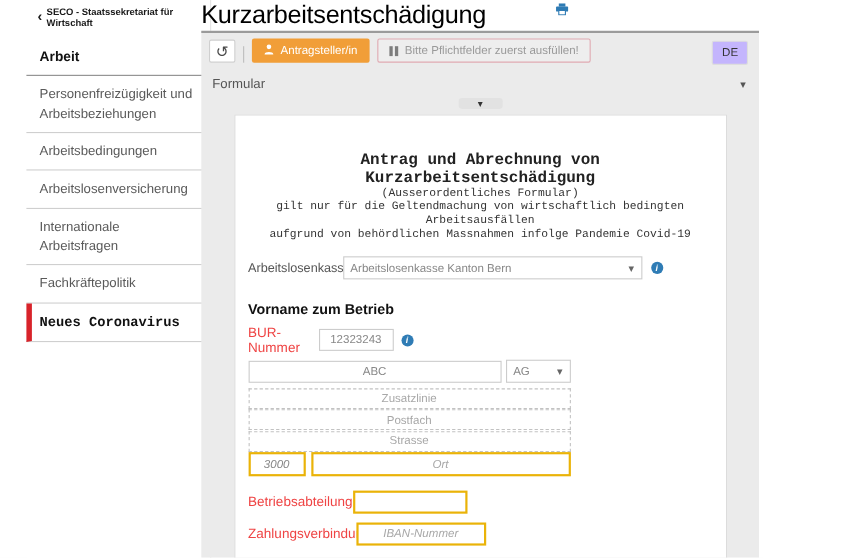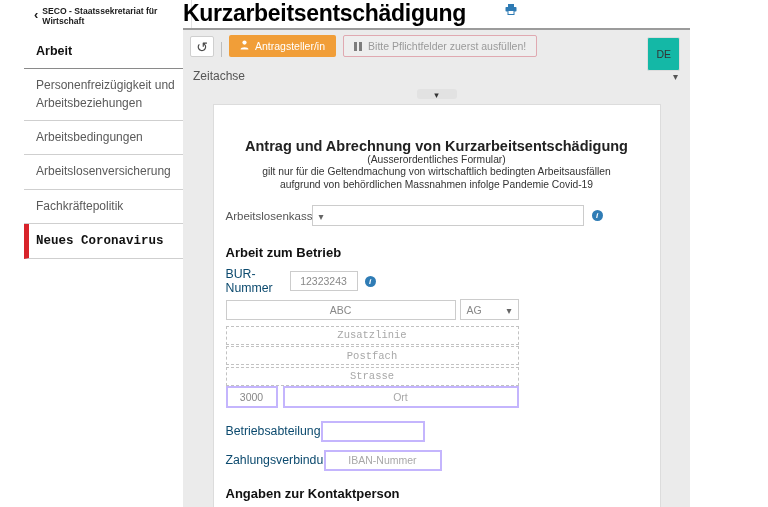--- a/index.html
+++ b/index.html
@@ -14,69 +14,69 @@
              font-size:8.6px; font-weight:bold; color:#1a1a1a; cursor:pointer; }
   .sb-back .chev::before { content:"‹"; font-size:13px; line-height:8px; font-weight:bold; }
   .sb-item { padding:8px 14px 8px 12px; font-size:12px; line-height:1.45; color:#5a5a5a;
              border-bottom:1px solid #cfcfcf; cursor:pointer; }
   .sb-item.first { font-weight:bold; color:#111; font-size:12.5px; border-bottom:1px solid #8a8a8a; margin-top:4px; }
   .sb-item.active { font-weight:bold; color:#111; font-size:12.5px;
                     border-left:5px solid #d8232a; padding-left:7px;font-family:Liberation Mono, monospace; }
 
   
   .main { position:absolute; left:183px; top:0; width:507px; height:507px; }
-  .page-title { font-size:23px; font-weight:bold; color:#000; line-height:26px; letter-spacing:-0.3px; }
+  .page-title { font-size:23px; font-weight:normal; color:#000; line-height:26px; letter-spacing:-0.3px; }
   .print-icon { position:absolute; left:322px; top:1px; width:12px; height:11px; cursor:pointer; }
 
   .app { position:absolute; left:0; top:28px; width:507px; height:479px;
          background:#ebebeb; border-top:2px solid #9b9b9b; overflow:hidden; }
 
   
   .toolbar { display:flex; align-items:flex-end; gap:7px; padding:5px 9px 4px 7px; }
   .btn { display:inline-flex; align-items:center; gap:6px; border-radius:2px;
          font-size:10.5px; cursor:pointer; }
   .btn-undo { background:#fff; border:1px solid #cfcfcf; width:24px; height:21px;
               justify-content:center; color:#4a4a4a; }
   .btn-undo::before { content:"↺"; font-size:14px; line-height:14px; }
   .tb-sep { width:1px; height:15px; background:#bdbdbd; }
   .btn-applicant { background:#f19e38; color:#fff; padding:4px 11px; height:22px; }
   .btn-warning { background:#eeeeee; border:1px solid #e0a9b1; color:#9a9a9a;
                  padding:4px 10px; height:22px; }
   .pause-icon { display:inline-flex; gap:2px; }
   .pause-icon i { display:block; width:3px; height:9px; background:#7d7d7d; }
-  .btn-lang { position:absolute; right:10px; top:7px; background:#14b8a6; border:1px solid #ddd;
-              color:#333; padding:4px 8px; height:34px; font-size:10.5px; }
+  .btn-lang { position:absolute; right:10px; top:7px; background:#c4b5fd; border:1px solid #ddd;
+              color:#333; padding:4px 8px; height:22px; font-size:10.5px; }
 
   
   .timeline { display:flex; align-items:center; justify-content:space-between;
               padding:8px 12px 6px 10px; font-size:12px; color:#555; cursor:pointer; }
   .caret::before { content:"▾"; font-size:10px; color:#555; }
 
   
   .collapse-handle { width:40px; height:10px; margin:0 auto; background:#e2e2e2;
                      border-radius:3px; text-align:center; line-height:7px; cursor:pointer; }
   .collapse-handle .caret::before { font-size:9px; color:#333; }
 
   
   .panel { margin:5px auto 0; width:448px; height:420px; background:#fff;
            border:1px solid #dcdcdc; padding:0 12px; }
-  .form-head { margin-top:33px; text-align:center; color:#2d2d2d; }
+  .form-head { margin-top:33px; text-align:center; color:#2d2d2d;font-family:Liberation Mono, monospace; }
   .form-title { font-size:14.5px; font-weight:bold; color:#222; }
   .form-sub { font-size:10.3px; color:#333; line-height:1.2; }
 
   .row { display:flex; align-items:center; }
   .lbl { font-size:11.5px; color:#555; }
-  .lbl-dark { font-size:12.3px; color:#0c4a6e; }
+  .lbl-dark { font-size:12.3px; color:#ef4444; }
   .h2 { font-size:13px; font-weight:bold; color:#111; }
 
   .field { border:1px solid #ccc; height:20px; font-size:10.5px; color:#888;
            padding:0 7px; background:#fff; font-family:inherit; outline:none;text-align:center; }
   .field::placeholder { color:#a8a8a8; }
-  .dashed { border:1px dashed #c2c2c2; width:293px; height:19px; margin-top:-1px;font-family:Liberation Mono, monospace; }
-  .req { border:2px solid #c4b5fd; }
+  .dashed { border:1px dashed #c2c2c2; width:293px; height:19px; margin-top:-1px; }
+  .req { border:2px solid #eab308;font-style:italic; }
 
   .select { display:flex; align-items:center; justify-content:space-between;
             border:1px solid #ccc; height:21px; padding:0 6px; font-size:10.5px;
             color:#888; background:#fff; cursor:pointer; }
   .select .caret::before { color:#666; }
   .select.req-gray { border:1px solid #9a9a9a; color:#444; }
 
   .info-icon { display:inline-block; width:11px; height:11px; border-radius:50%;
                background:#2f7cb5; color:#fff; font-size:8px; font-weight:bold;
                text-align:center; line-height:11px; font-style:italic; cursor:pointer; flex:none; }
@@ -116,20 +116,21 @@
 
   <nav class="sidebar">
     <div class="sb-back">
       <span class="chev"></span>
       <span>SECO - Staatssekretariat für Wirtschaft</span>
     </div>
     <div class="sb-item first">Arbeit</div>
     <div class="sb-item">Personenfreizügigkeit und Arbeitsbeziehungen</div>
     <div class="sb-item">Arbeitsbedingungen</div>
     <div class="sb-item">Arbeitslosenversicherung</div>
+    <div class="sb-item">Internationale Arbeitsfragen</div>
     <div class="sb-item">Fachkräftepolitik</div>
     <div class="sb-item active">Neues Coronavirus</div>
   </nav>
 
   <div class="main">
     <h1 class="page-title">Kurzarbeitsentschädigung</h1>
 
     <span class="print-icon">
       <svg width="12" height="11" viewBox="0 0 12 11">
         <rect x="3" y="0" width="6" height="3" fill="#2e7bb4"></rect>
@@ -156,45 +157,46 @@
           <span class="pause-icon">
               <i></i>
               <i></i>
             </span>
           <span>Bitte Pflichtfelder zuerst ausfüllen!</span>
         </div>
         <div class="btn btn-lang">DE</div>
       </div>
 
       <div class="timeline">
-        <span>Zeitachse</span>
+        <span>Formular</span>
         <span class="caret"></span>
       </div>
 
       <div class="collapse-handle">
         <span class="caret"></span>
       </div>
 
       <div class="panel">
         <div class="form-head">
           <div class="form-title">Antrag und Abrechnung von Kurzarbeitsentschädigung</div>
           <div class="form-sub">(Ausserordentliches Formular)</div>
           <div class="form-sub">gilt nur für die Geltendmachung von wirtschaftlich bedingten Arbeitsausfällen</div>
           <div class="form-sub">aufgrund von behördlichen Massnahmen infolge Pandemie Covid-19</div>
         </div>
 
         <div class="row alk-row">
           <span class="lbl">Arbeitslosenkasse</span>
           <div class="select">
+            <span>Arbeitslosenkasse Kanton Bern</span>
             <span class="caret"></span>
           </div>
           <span class="info-icon"></span>
         </div>
 
-        <div class="h2 sec-betrieb">Arbeit zum Betrieb</div>
+        <div class="h2 sec-betrieb">Vorname zum Betrieb</div>
 
         <div class="row bur-row">
           <span class="lbl-dark">BUR-Nummer</span>
           <input class="field" type="text" value="12323243" style="">
           <span class="info-icon"></span>
         </div>
 
         <div class="row firma-row">
           <input class="field" type="text" value="ABC" style="">
           <div class="select">

